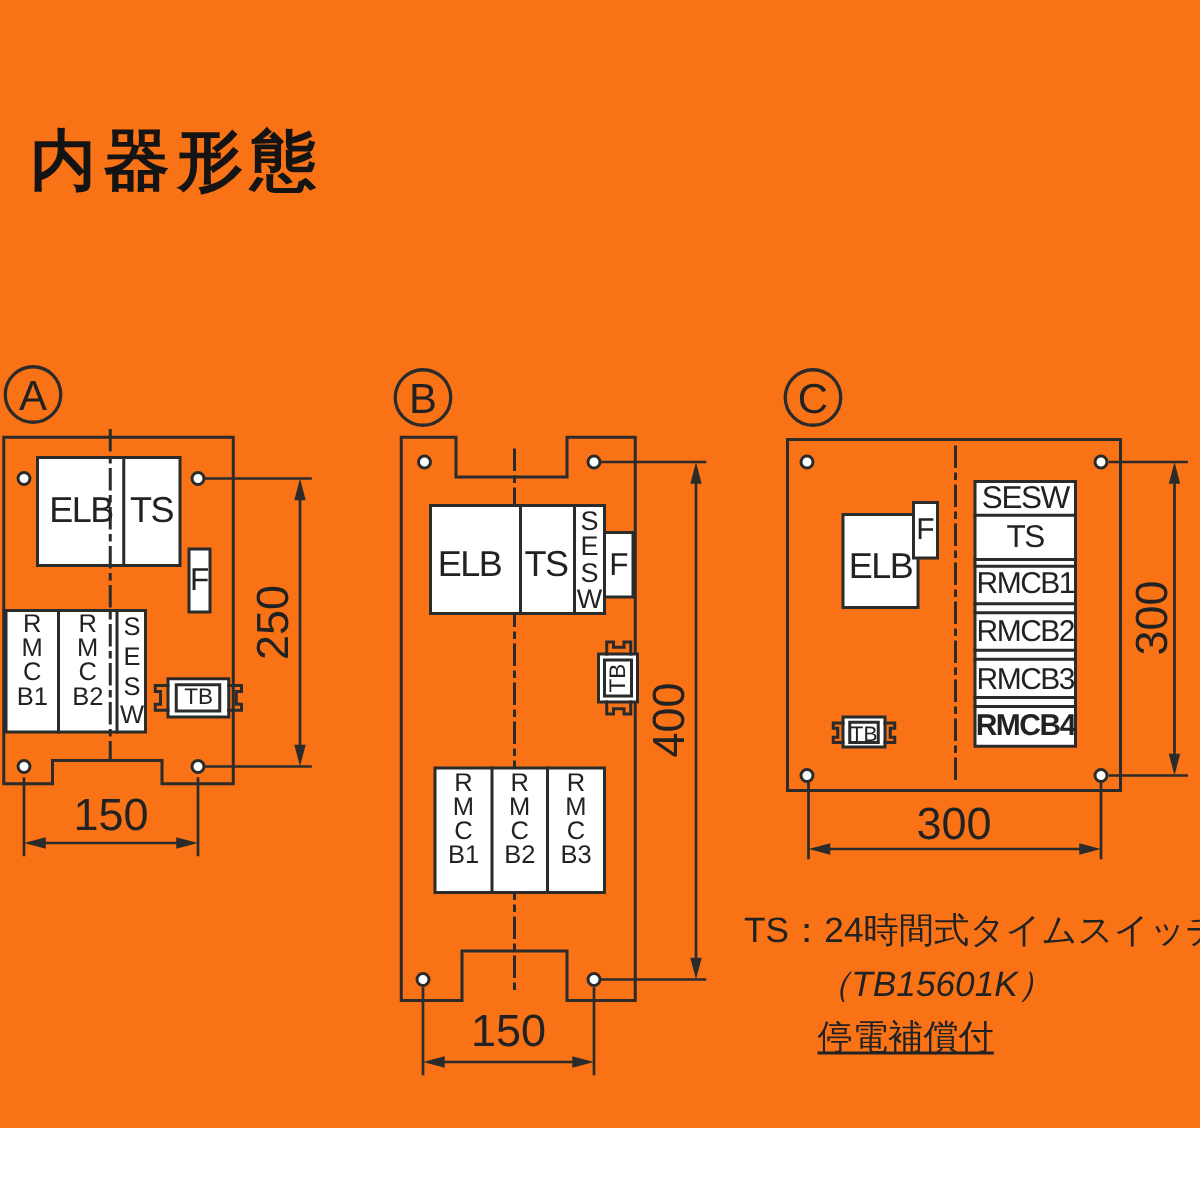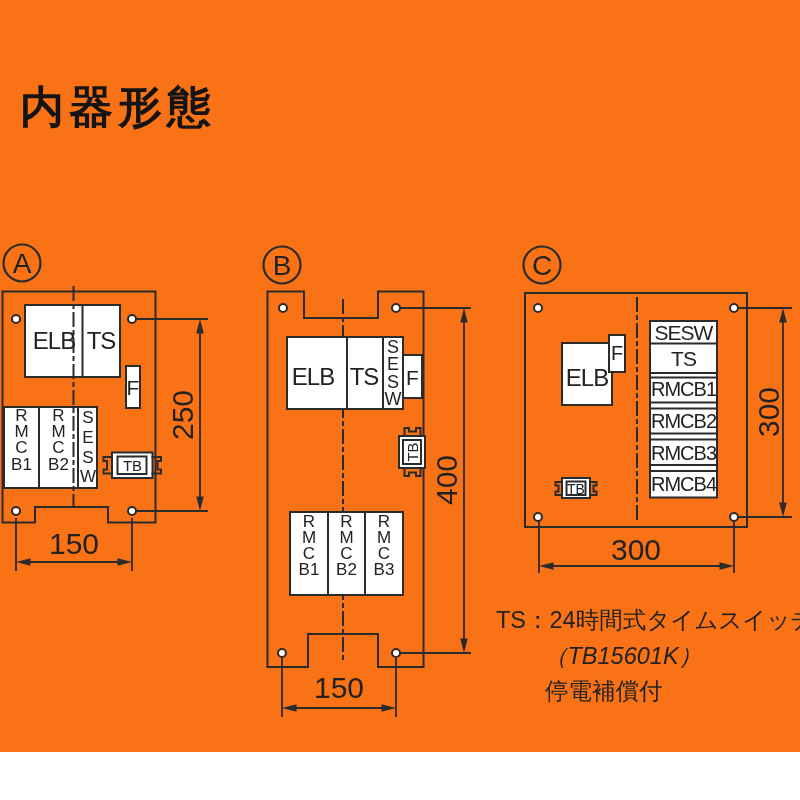--- a/index.html
+++ b/index.html
@@ -134,21 +134,21 @@
 
   <div class="lbl" style="left:542px;top:266px;font-size:28px;">C</div>
   <div class="lbl cond" style="left:587px;top:378px;font-size:24px;">ELB</div>
   <div class="lbl" style="left:617px;top:353px;font-size:20px;">F</div>
   <div class="lbl" style="left:576px;top:488.5px;font-size:14px;">TB</div>
   <div class="lbl cond" style="left:683.5px;top:332px;font-size:21px;">SESW</div>
   <div class="lbl cond" style="left:683.5px;top:358px;font-size:21px;">TS</div>
   <div class="lbl cond" style="left:683.5px;top:389px;font-size:20px;">RMCB1</div>
   <div class="lbl cond" style="left:683.5px;top:421px;font-size:20px;">RMCB2</div>
   <div class="lbl cond" style="left:683.5px;top:452.5px;font-size:20px;">RMCB3</div>
-  <div class="lbl cond" style="left:683.5px;top:484px;font-size:20px;">RMCB4</div>
+  <div class="lbl cond" style="left:683.5px;top:484px;font-size:20px;font-weight:bold;">RMCB4</div>
   <div class="lbl rot dim" style="left:769px;top:412px;">300</div>
   <div class="lbl dim" style="left:636px;top:550px;">300</div>
 
   <div class="note" style="left:496px;top:604px;font-size:23.5px;">TS：24時間式タイムスイッチ</div>
   <div class="note" style="left:544px;top:640px;font-size:23.5px;font-style:italic;">（TB15601K）</div>
-  <div class="note" style="left:545px;top:675px;font-size:23.5px;">停電補償付</div>
+  <div class="note" style="left:545px;top:675px;font-size:23.5px;text-decoration:underline;">停電補償付</div>
 
 </div>
 
 </body></html>

